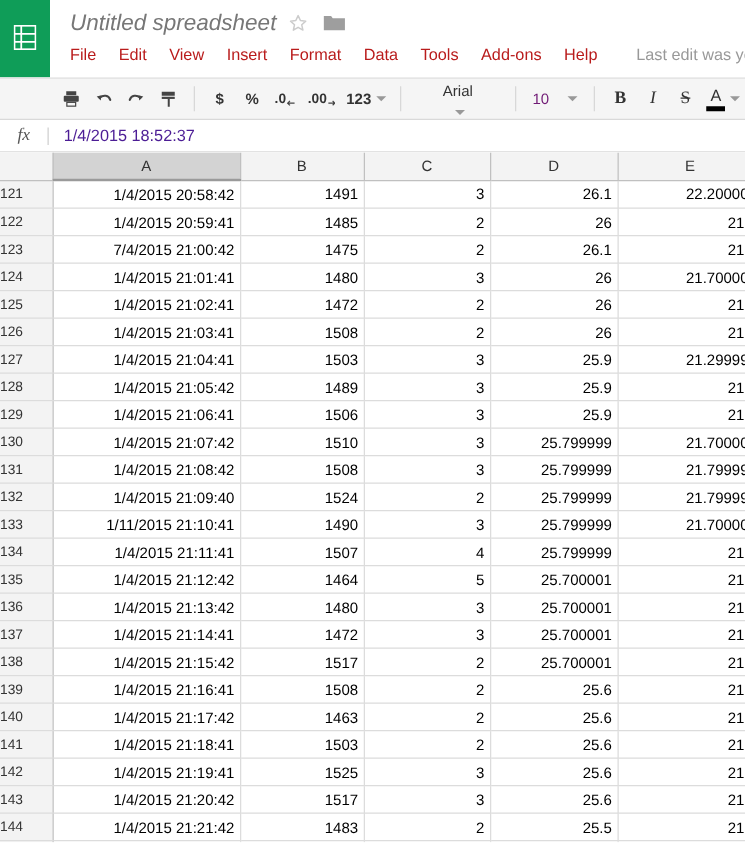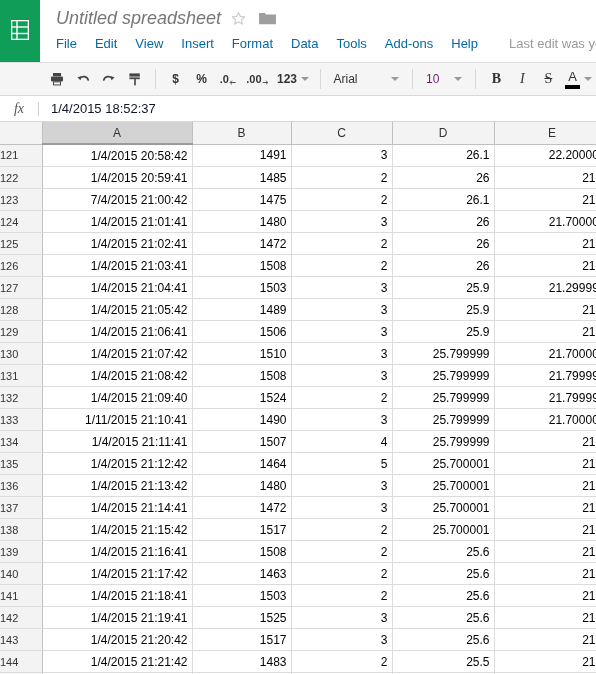--- a/index.html
+++ b/index.html
@@ -61,21 +61,21 @@
   .menu-row {
     position: absolute;
     left: 56px; top: 33px;
     height: 22px;
     display: flex;
     align-items: center;
     white-space: nowrap;
   }
   .menu-item {
     font-size: 13px;
-    color: #0369a1;
+    color: #b91c1c;
     padding: 0 9px;
     cursor: default;
     line-height: 22px;
   }
   .menu-item:first-child { padding-left: 0; }
   .last-edit {
     font-size: 13px;
     color: #999999;
     margin-left: 22px;
     line-height: 22px;
@@ -134,20 +134,21 @@
     display: flex;
     align-items: center;
     justify-content: space-between;
     width: 84px;
     height: 26px;
     padding: 0 6px;
     box-sizing: border-box;
     font-size: 12px;
     color: #333333;
     cursor: default;
+    flex-direction: column;
   }
   .size-box {
     display: flex;
     align-items: center;
     justify-content: space-between;
     width: 52px;
     height: 26px;
     padding: 0 6px;
     box-sizing: border-box;
     font-size: 12px;
@@ -186,21 +187,21 @@
     font-size: 14px;
     color: #555555;
   }
   .fx-sep {
     width: 1px; height: 14px;
     background: #d0d0d0;
   }
   .formula-value {
     margin-left: 12px;
     font-size: 13px;
-    color: #0f172a;
+    color: #4c1d95;
     font-family: "Liberation Sans", sans-serif;
   }
 
   
   .grid-wrap {
     position: absolute;
     left: 0; top: 122px;
     width: 596px;
     height: 552px;
     overflow: hidden;

